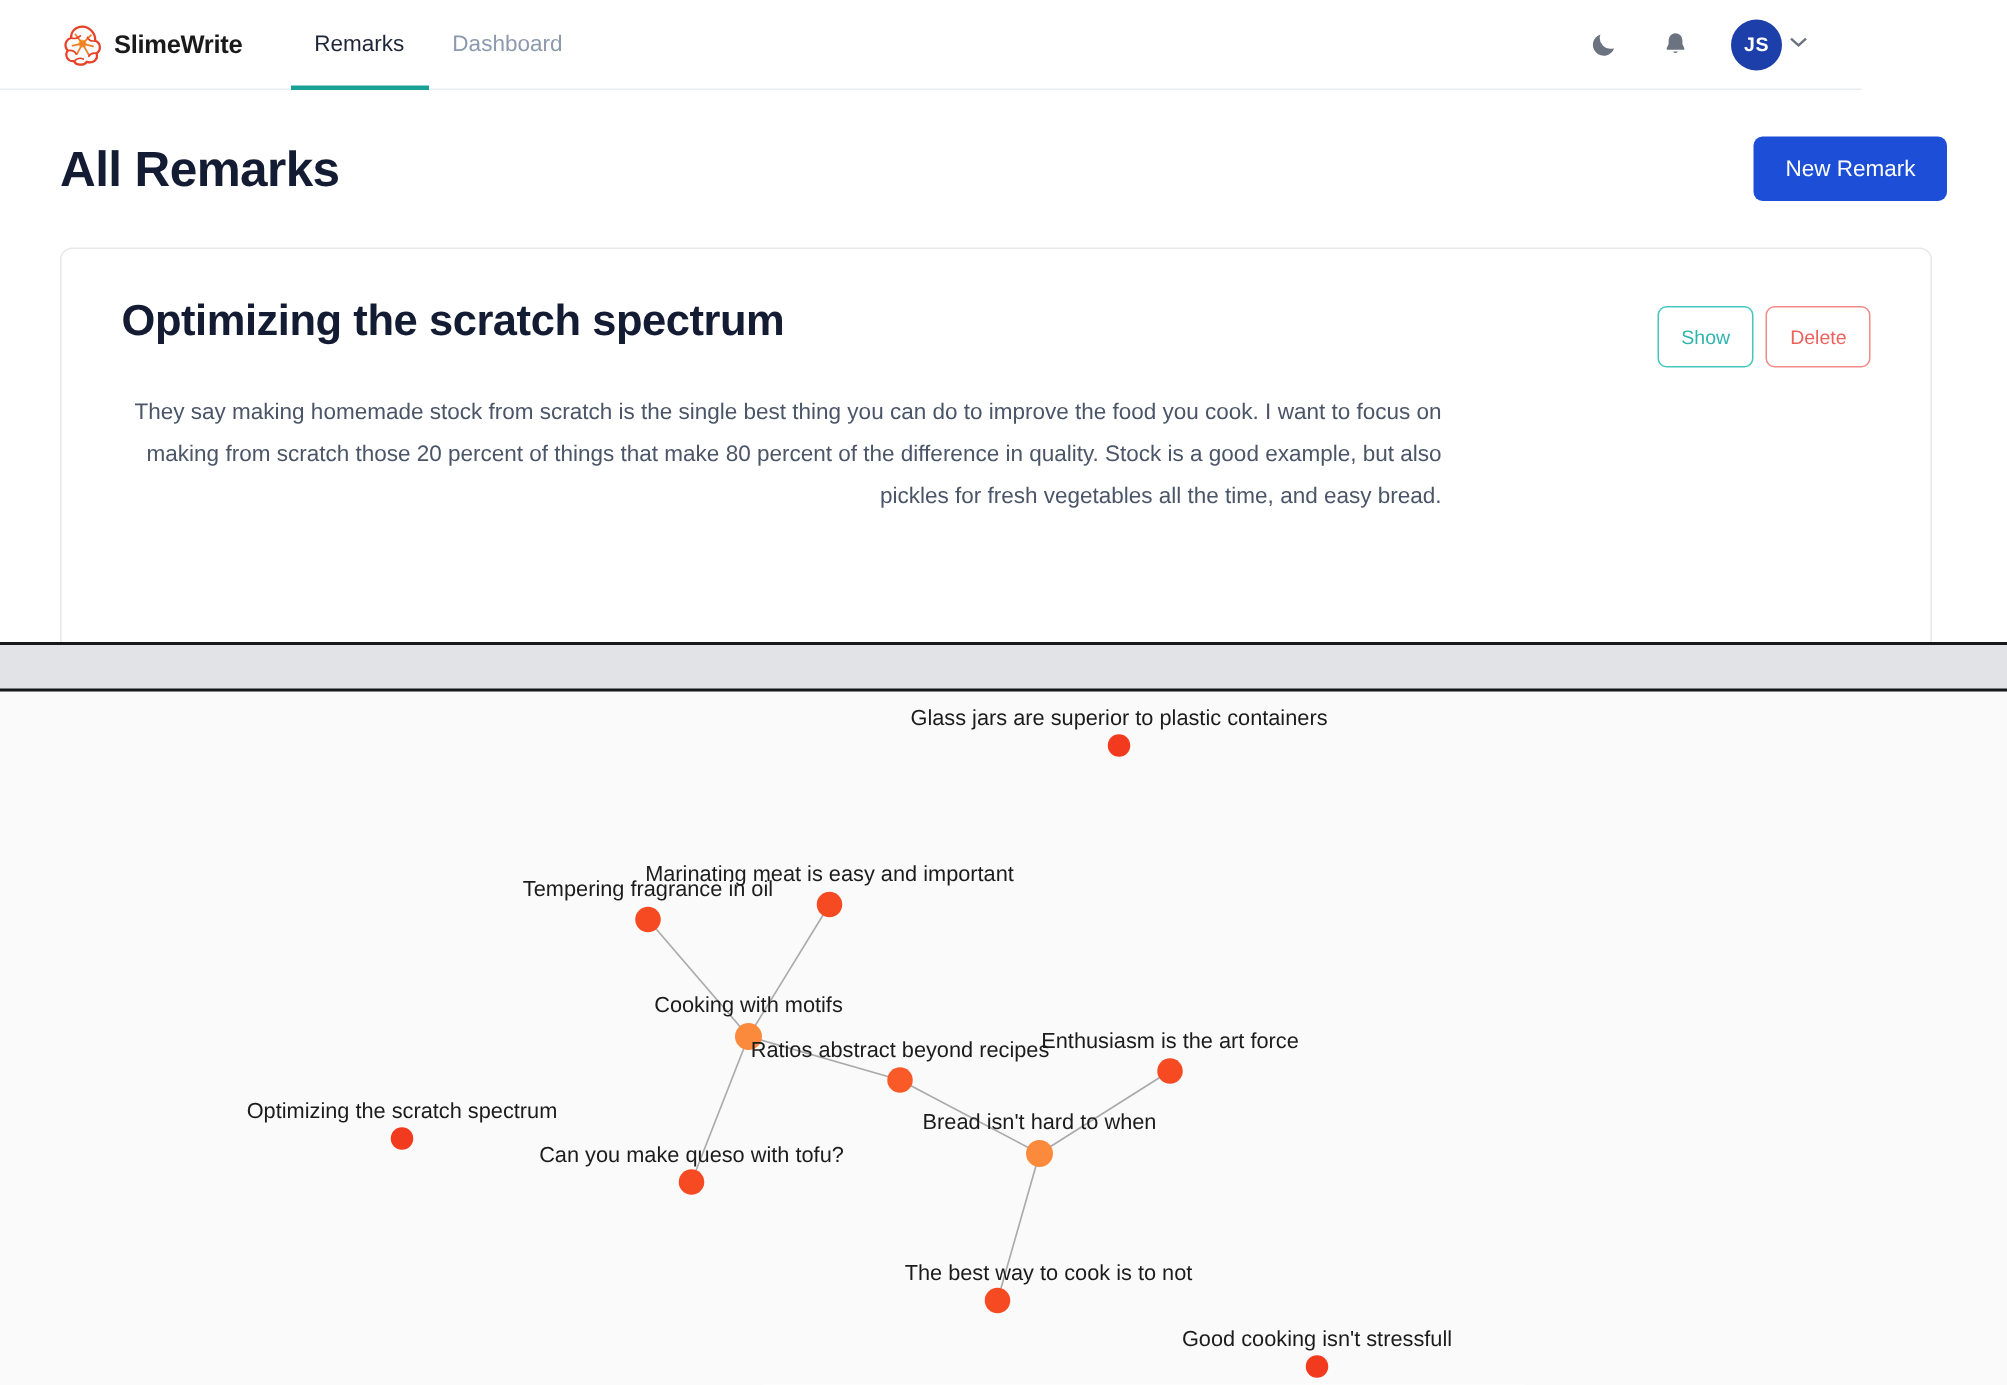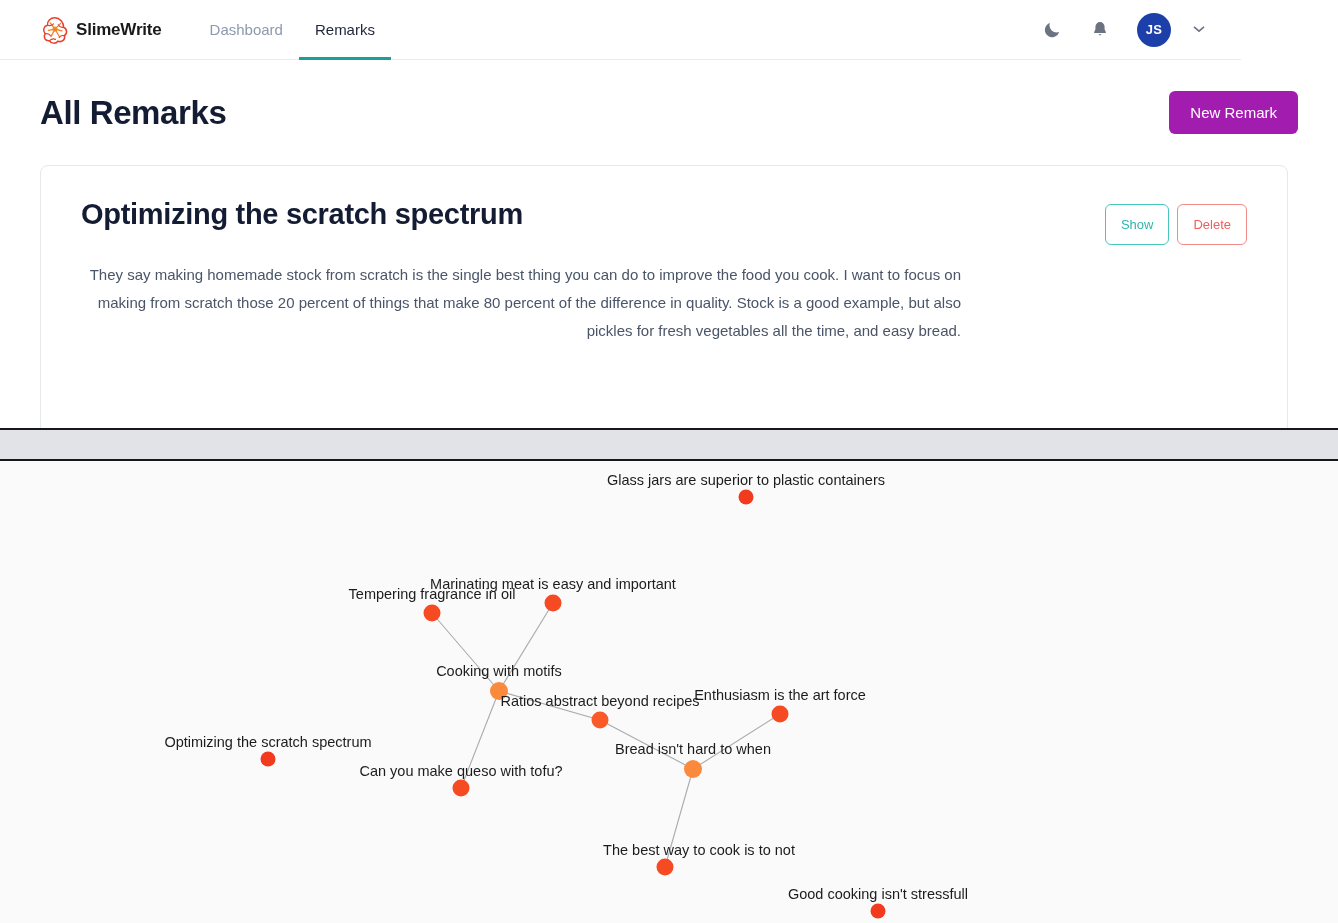--- a/index.html
+++ b/index.html
@@ -49,21 +49,21 @@
   .nav-right {
     margin-left: auto; margin-right: 36px;
     display: flex; align-items: center; gap: 26px;
   }
   .icon-btn {
     width: 22px; height: 22px;
     display: flex; align-items: center; justify-content: center;
     cursor: pointer; color: #6b7280;
     background: none; border: none; padding: 0;
   }
-  .avatar-wrap { display: flex; align-items: center; gap: 22px; cursor: pointer; }
+  .avatar-wrap { display: flex; align-items: center; gap: 5px; cursor: pointer; }
   .avatar {
     width: 34px; height: 34px; border-radius: 50%;
     background: #1c3faa; color: #ffffff;
     display: flex; align-items: center; justify-content: center;
     font-size: 13px; font-weight: bold; letter-spacing: 0.3px;
   }
   .caret { color: #6b7280; font-size: 11px; line-height: 1; }
 
   
   .page-head {
@@ -72,21 +72,21 @@
     display: flex; align-items: center;
     padding: 0 40px;
   }
   .page-title {
     font-size: 33px; font-weight: bold;
     color: #131c33; letter-spacing: -0.4px;
     margin: 0;
   }
   .btn-primary {
     margin-left: auto;
-    background: #a21caf; color: #ffffff;
+    background: #1d4ed8; color: #ffffff;
     border: none; border-radius: 6px;
     padding: 13px 21px;
     font-size: 15px; cursor: pointer;
     font-family: inherit;
   }
 
   
   .card {
     position: absolute;
     left: 40px; top: 165px;
@@ -183,22 +183,22 @@
           <path d="M11 40 C17 39 21 41 23 45"></path>
           <path d="M52 44 C47 43 43 44 41 48"></path>
           <path d="M20 55 C24 51 29 50 33 52"></path>
         </g>
       </svg>
     </span>
     <span class="brand-name">SlimeWrite</span>
   </a>
 
   <nav class="nav-links">
+    <a class="nav-link active" href="#">Remarks</a>
     <a class="nav-link" href="#">Dashboard</a>
-    <a class="nav-link active" href="#">Remarks</a>
   </nav>
 
   <div class="nav-right">
     <button class="icon-btn" aria-label="theme">
       <svg width="20" height="20" viewBox="0 0 24 24" fill="#6b7280">
         <path d="M20.5 14.5A8.6 8.6 0 0 1 9.5 3.6a8.7 8.7 0 1 0 11 10.9z"></path>
       </svg>
     </button>
     <button class="icon-btn" aria-label="notifications">
       <svg width="20" height="20" viewBox="0 0 24 24" fill="#6b7280">

